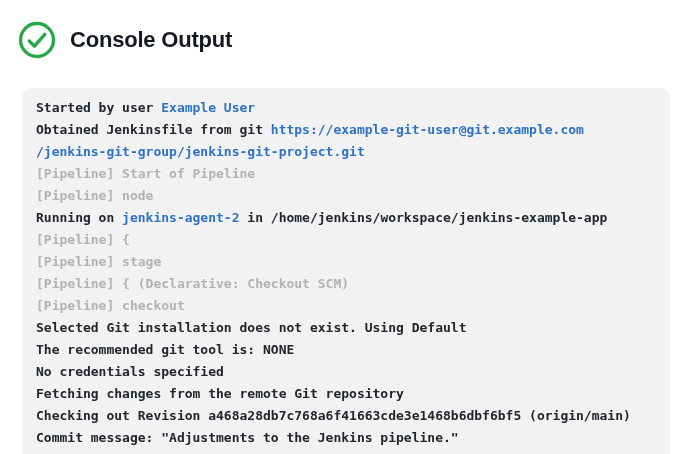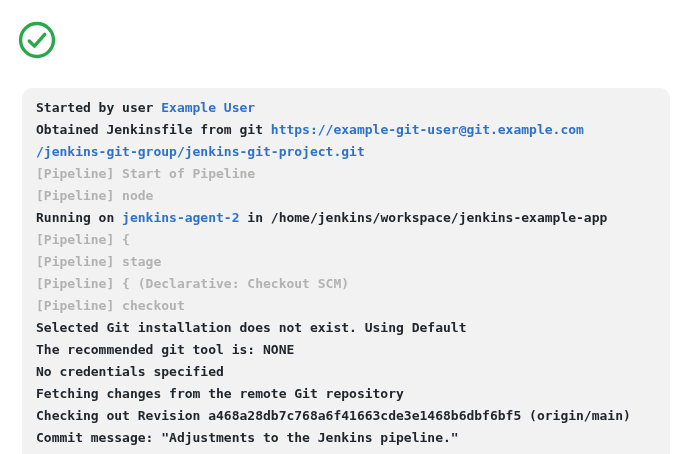--- a/index.html
+++ b/index.html
@@ -57,17 +57,18 @@
   .seg-link  { color: #2e71c9; cursor: pointer; text-decoration: none; }
 </style>
 </head>
 <body>
 
 <div class="header">
   <svg class="status-icon" viewBox="0 0 24 24" fill="none" xmlns="http://www.w3.org/2000/svg">
     <circle cx="12" cy="12" r="10.4" stroke="#28a84b" stroke-width="2.1"></circle>
     <path d="M7.1 12.6 L10.4 15.9 L16.9 8.4" stroke="#28a84b" stroke-width="2.1" stroke-linecap="round" stroke-linejoin="round"></path>
   </svg>
+  <h1 class="page-title">Console Output</h1>
 </div>
 
 <div class="console-panel">
   <div class="console-log"><div class="log-line"><span class="seg-plain">Started by user </span><span class="seg-link">Example User</span></div><div class="log-line"><span class="seg-plain">Obtained Jenkinsfile from git </span><span class="seg-link">https://example-git-user@git.example.com</span></div><div class="log-line"><span class="seg-link">/jenkins-git-group/jenkins-git-project.git</span></div><div class="log-line"><span class="seg-muted">[Pipeline] Start of Pipeline</span></div><div class="log-line"><span class="seg-muted">[Pipeline] node</span></div><div class="log-line"><span class="seg-plain">Running on </span><span class="seg-link">jenkins-agent-2</span><span class="seg-plain"> in /home/jenkins/workspace/jenkins-example-app</span></div><div class="log-line"><span class="seg-muted">[Pipeline] {</span></div><div class="log-line"><span class="seg-muted">[Pipeline] stage</span></div><div class="log-line"><span class="seg-muted">[Pipeline] { (Declarative: Checkout SCM)</span></div><div class="log-line"><span class="seg-muted">[Pipeline] checkout</span></div><div class="log-line"><span class="seg-plain">Selected Git installation does not exist. Using Default</span></div><div class="log-line"><span class="seg-plain">The recommended git tool is: NONE</span></div><div class="log-line"><span class="seg-plain">No credentials specified</span></div><div class="log-line"><span class="seg-plain">Fetching changes from the remote Git repository</span></div><div class="log-line"><span class="seg-plain">Checking out Revision a468a28db7c768a6f41663cde3e1468b6dbf6bf5 (origin/main)</span></div><div class="log-line"><span class="seg-plain">Commit message: "Adjustments to the Jenkins pipeline."</span></div></div>
 </div>
 
 </body></html>

